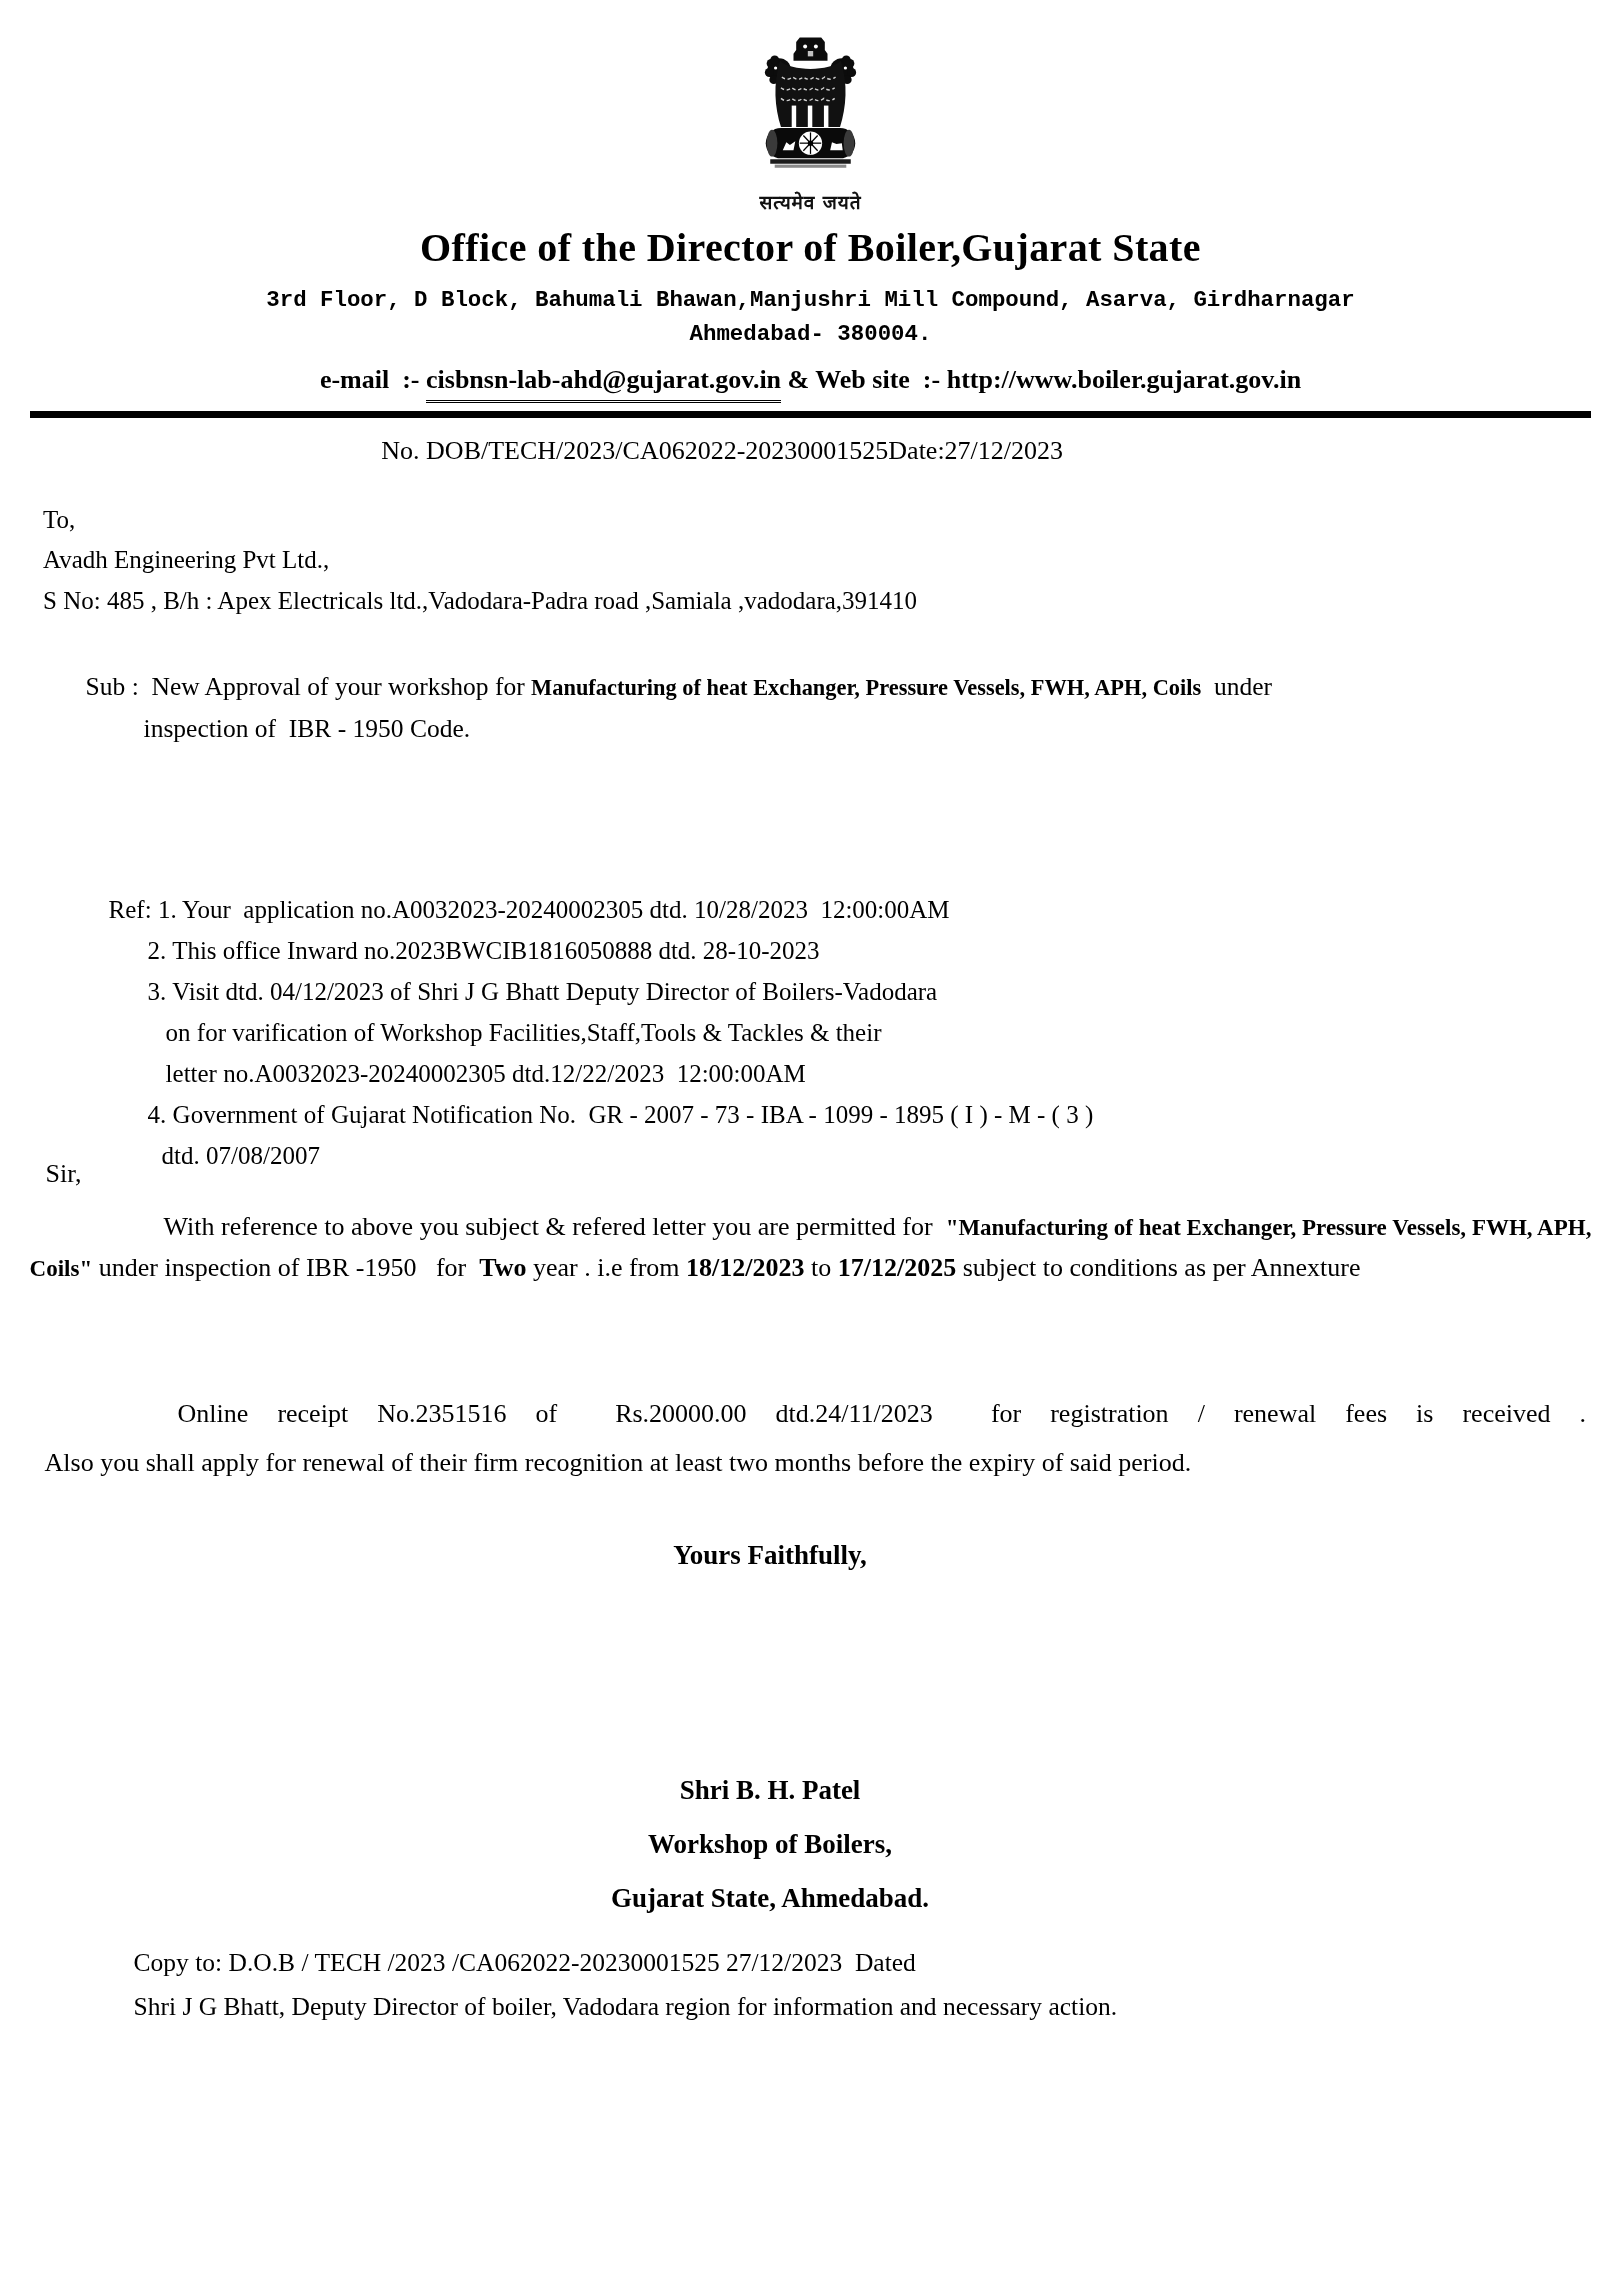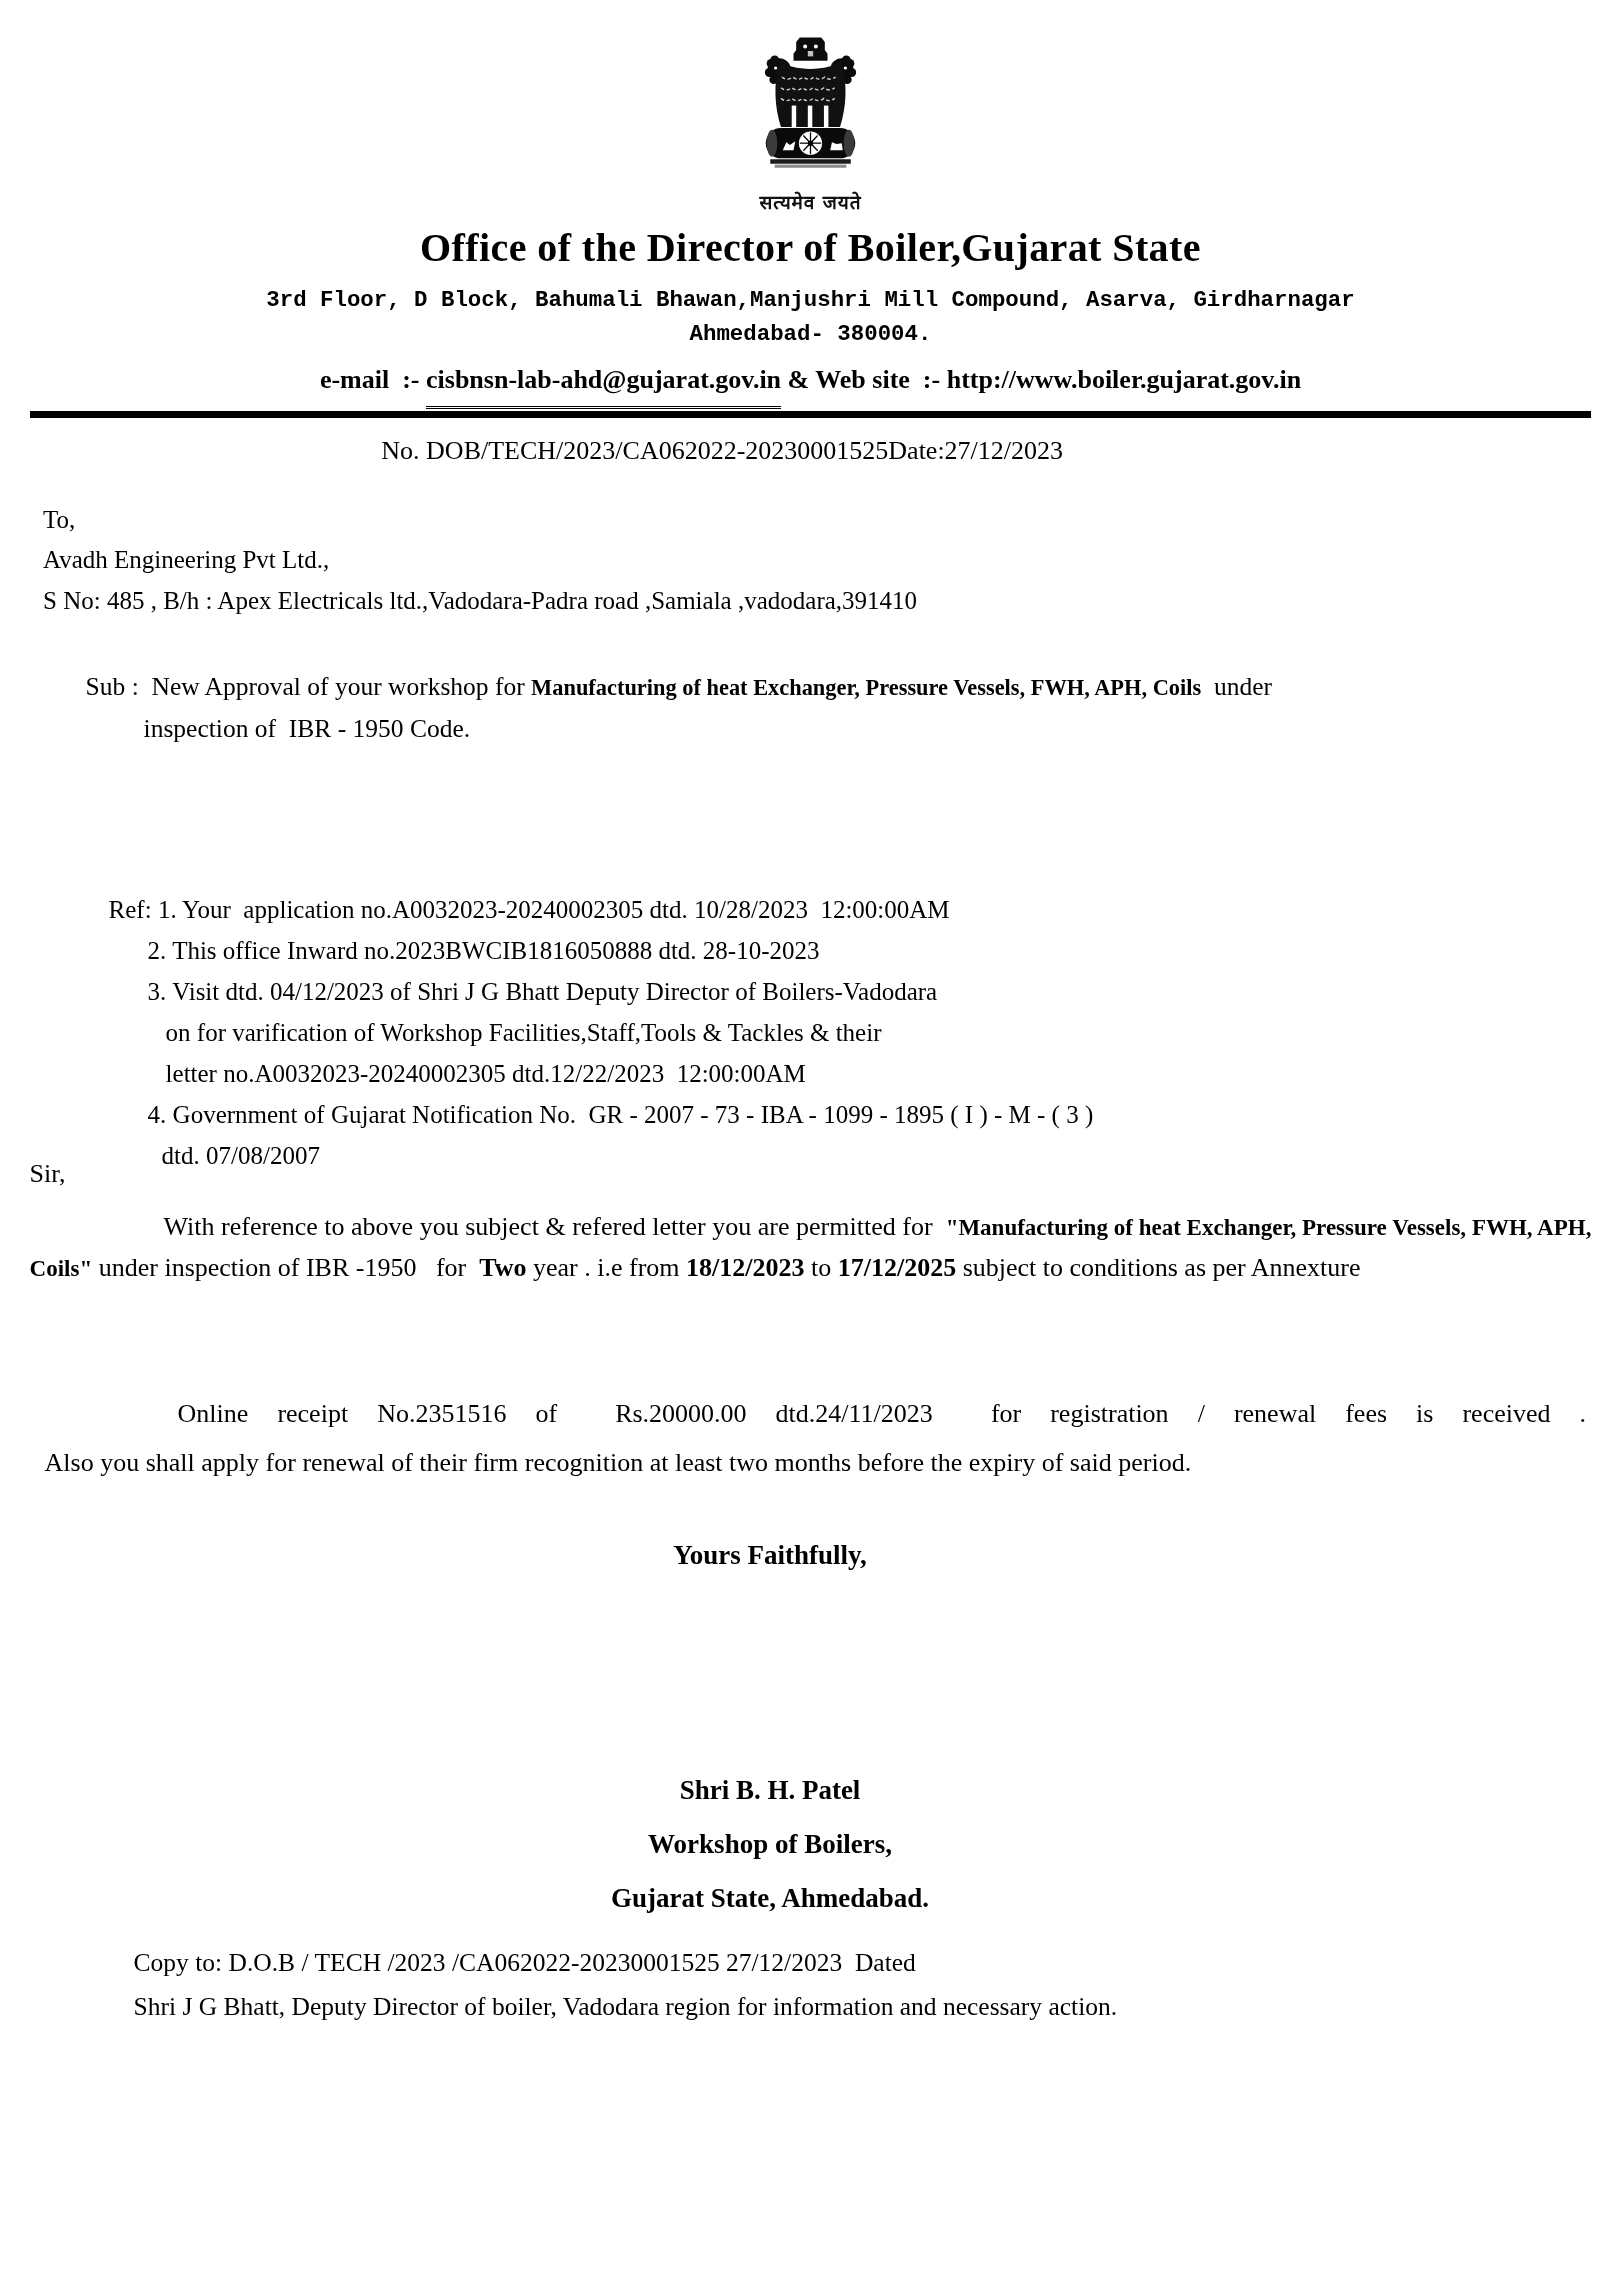--- a/index.html
+++ b/index.html
@@ -48,21 +48,21 @@
     line-height: 1.55;
     margin-top: 10.7px;
   }
   .contact-line {
     font-size: 26px;
     font-weight: bold;
     margin-top: 12.5px;
   }
   .email-link {
     border-bottom: 3.6px double #000;
-    padding-bottom: 12px;
+    padding-bottom: 6px;
     color: #000;
     cursor: pointer;
   }
   .rule {
     height: 7.2px;
     background: #000;
     margin-top: 16px;
   }
 
   
@@ -104,21 +104,21 @@
     font-size: 25px;
     line-height: 1.64;
   }
   .refs .ind0 { padding-left: 79px; }
   .refs .ind1 { padding-left: 118px; }
   .refs .ind2 { padding-left: 136px; }
   .refs .ind3 { padding-left: 132px; }
   .ref-last { position: relative; }
   .sir {
     position: absolute;
-    left: 0;
+    left: 16px;
     bottom: -19.7px;
     font-size: 26px;
   }
 
   
   .para1 {
     margin-top: 30px;
     font-size: 26px;
     line-height: 1.58;
     text-align: justify;

